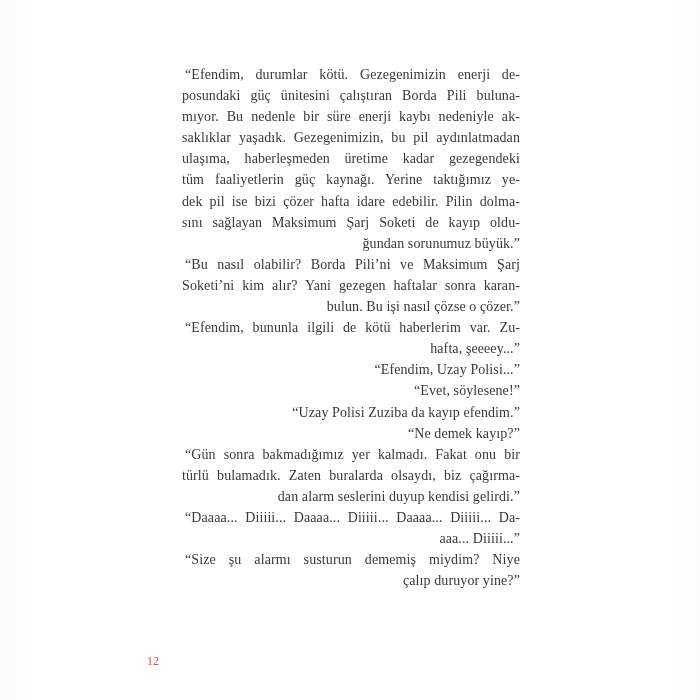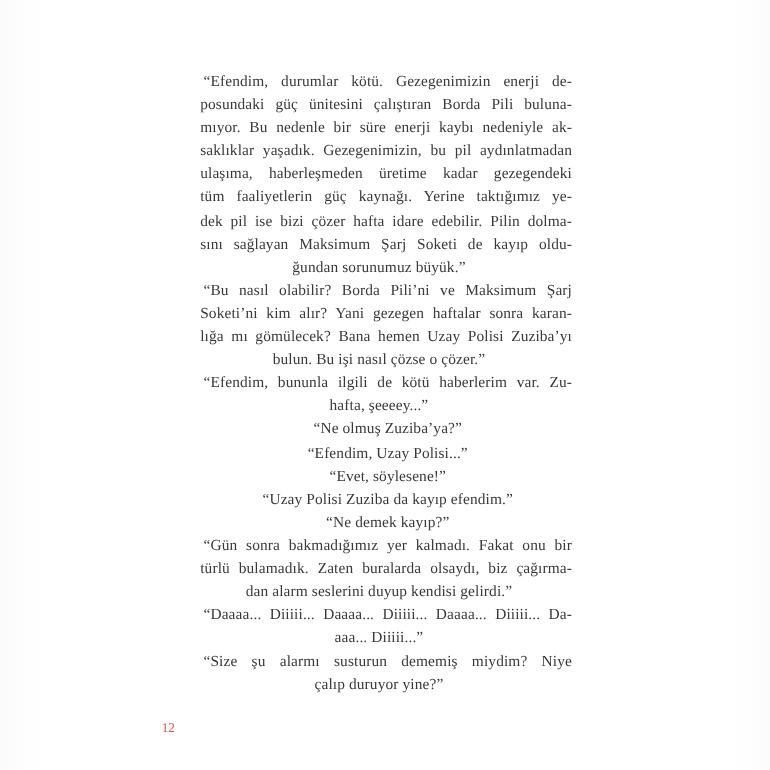--- a/index.html
+++ b/index.html
@@ -28,21 +28,21 @@
     font-size: 14px;
     line-height: 21.1px;
     letter-spacing: 0.1px;
     font-family: Liberation Serif, serif;
   }
   .paragraph {
     margin: 0;
     padding: 0;
   }
   .line {
-    text-align: center;
+    text-align: right;
   }
   .line.just {
     text-align: justify;
     text-align-last: justify;
     padding-left: 13px;
   }
   .line.indent {
     padding-left: 16px;
   }
   .page-number {
@@ -67,29 +67,25 @@
         <div class="line just">saklıklar yaşadık. Gezegenimizin, bu pil aydınlatmadan</div>
         <div class="line just">ulaşıma, haberleşmeden üretime kadar gezegendeki</div>
         <div class="line just">tüm faaliyetlerin güç kaynağı. Yerine taktığımız ye-</div>
         <div class="line just">dek pil ise bizi çözer hafta idare edebilir. Pilin dolma-</div>
         <div class="line just">sını sağlayan Maksimum Şarj Soketi de kayıp oldu-</div>
         <div class="line">ğundan sorunumuz büyük.”</div>
       </div>
       <div class="paragraph">
         <div class="line indent just">“Bu nasıl olabilir? Borda Pili’ni ve Maksimum Şarj</div>
         <div class="line just">Soketi’ni kim alır? Yani gezegen haftalar sonra karan-</div>
-        <div class="line just">lığa mı gömülecek? Bana hemen Uzay Polisi Zuziba’yı</div>
         <div class="line">bulun. Bu işi nasıl çözse o çözer.”</div>
       </div>
       <div class="paragraph">
         <div class="line indent just">“Efendim, bununla ilgili de kötü haberlerim var. Zu-</div>
         <div class="line">hafta, şeeeey...”</div>
-      </div>
-      <div class="paragraph">
-        <div class="line indent">“Ne olmuş Zuziba’ya?”</div>
       </div>
       <div class="paragraph">
         <div class="line indent">“Efendim, Uzay Polisi...”</div>
       </div>
       <div class="paragraph">
         <div class="line indent">“Evet, söylesene!”</div>
       </div>
       <div class="paragraph">
         <div class="line indent">“Uzay Polisi Zuziba da kayıp efendim.”</div>
       </div>

